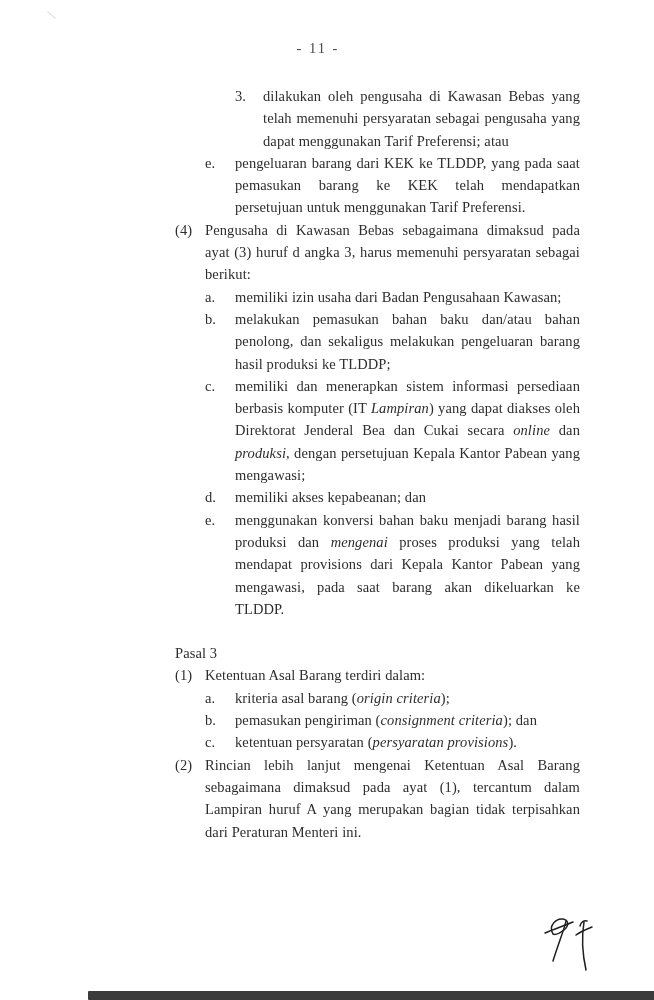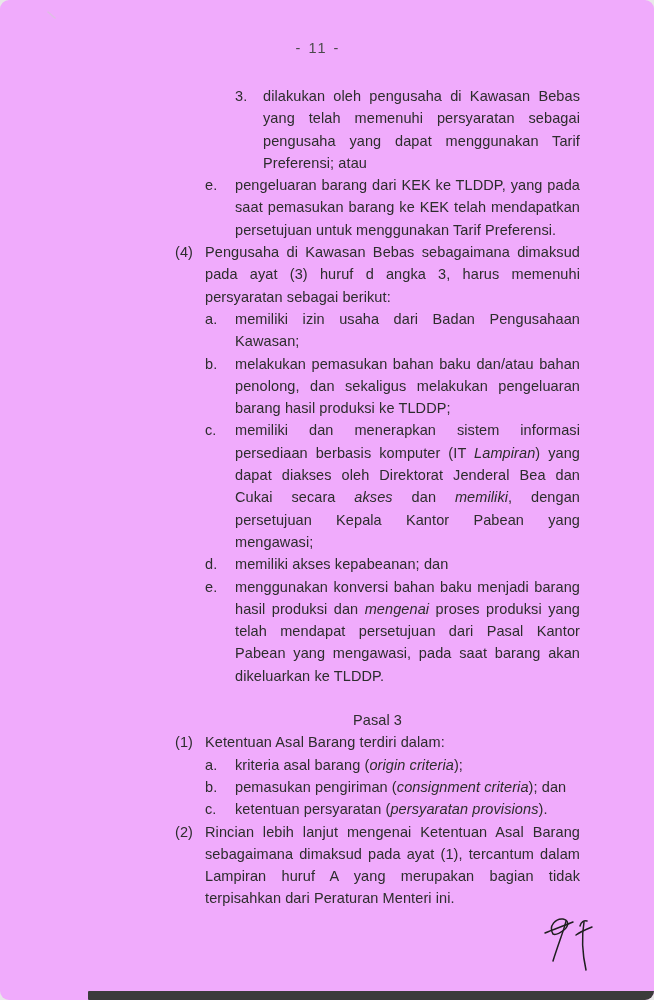--- a/index.html
+++ b/index.html
@@ -1,23 +1,22 @@
 <!DOCTYPE html>
 <html><head>
 <meta charset="utf-8">
 <style>
   html,body{margin:0;padding:0;background:#e8e8e8;}
   .page{
     position:relative;
     width:654px;height:1000px;
-    background:#f0abfc;
+    background:#ffffff;
     overflow:hidden;
-    font-family:Liberation Sans, sans-serif;
+    font-family:Liberation Serif, serif;
     color:#2d2d2d;
-    border-radius:9px;
   }
   .page-number{
     position:absolute;
     top:40px;left:0;width:636px;
     text-align:center;
     font-size:14.5px;
     letter-spacing:2px;
     color:#4a4a4a;
   }
   .content{
@@ -31,21 +30,21 @@
   .item.indent1{margin-left:30px;}
   .item.indent2{margin-left:60px;}
   .item .label{flex:0 0 30px;}
   .item.indent2 .label{flex:0 0 28px;}
   .item .text{
     flex:1;
     text-align:justify;
     text-align-last:left;
   }
   .heading{
-    text-align:center;
+    text-align:left;
     margin-top:22px;
   }
   em{font-style:italic;}
   .paraf{
     position:absolute;
     left:540px;top:908px;
     width:62px;height:66px;
   }
   .speck{
     position:absolute;
@@ -90,29 +89,29 @@
       <div class="item indent1">
         <span class="label">a.</span>
         <div class="text"><span>memiliki izin usaha dari Badan Pengusahaan Kawasan;</span></div>
       </div>
       <div class="item indent1">
         <span class="label">b.</span>
         <div class="text"><span>melakukan pemasukan bahan baku dan/atau bahan penolong, dan sekaligus melakukan pengeluaran barang hasil produksi ke TLDDP;</span></div>
       </div>
       <div class="item indent1">
         <span class="label">c.</span>
-        <div class="text"><span>memiliki dan menerapkan sistem informasi persediaan berbasis komputer (IT </span><em>Lampiran</em><span>) yang dapat diakses oleh Direktorat Jenderal Bea dan Cukai secara </span><em>akses</em><span> dan </span><em>memiliki</em><span>, dengan persetujuan Kepala Kantor Pabean yang mengawasi;</span></div>
+        <div class="text"><span>memiliki dan menerapkan sistem informasi persediaan berbasis komputer (IT </span><em>Lampiran</em><span>) yang dapat diakses oleh Direktorat Jenderal Bea dan Cukai secara </span><em>online</em><span> dan </span><em>produksi</em><span>, dengan persetujuan Kepala Kantor Pabean yang mengawasi;</span></div>
       </div>
       <div class="item indent1">
         <span class="label">d.</span>
         <div class="text"><span>memiliki akses kepabeanan; dan</span></div>
       </div>
       <div class="item indent1">
         <span class="label">e.</span>
-        <div class="text"><span>menggunakan konversi bahan baku menjadi barang hasil produksi dan </span><em>mengenai</em><span> proses produksi yang telah mendapat persetujuan dari Pasal Kantor Pabean yang mengawasi, pada saat barang akan dikeluarkan ke TLDDP.</span></div>
+        <div class="text"><span>menggunakan konversi bahan baku menjadi barang hasil produksi dan </span><em>mengenai</em><span> proses produksi yang telah mendapat provisions dari Kepala Kantor Pabean yang mengawasi, pada saat barang akan dikeluarkan ke TLDDP.</span></div>
       </div>
       <div class="heading">Pasal 3</div>
       <div class="item indent0">
         <span class="label">(1)</span>
         <div class="text"><span>Ketentuan Asal Barang terdiri dalam:</span></div>
       </div>
       <div class="item indent1">
         <span class="label">a.</span>
         <div class="text"><span>kriteria asal barang (</span><em>origin criteria</em><span>);</span></div>
       </div>

